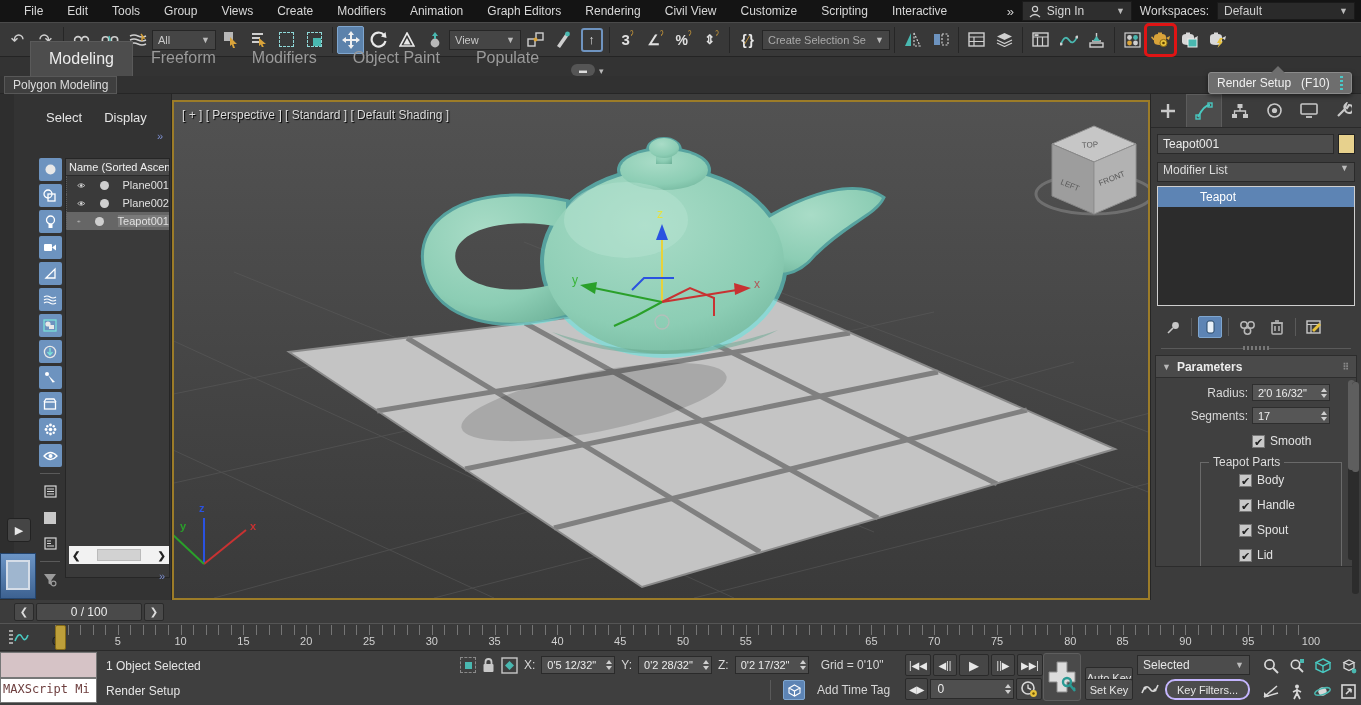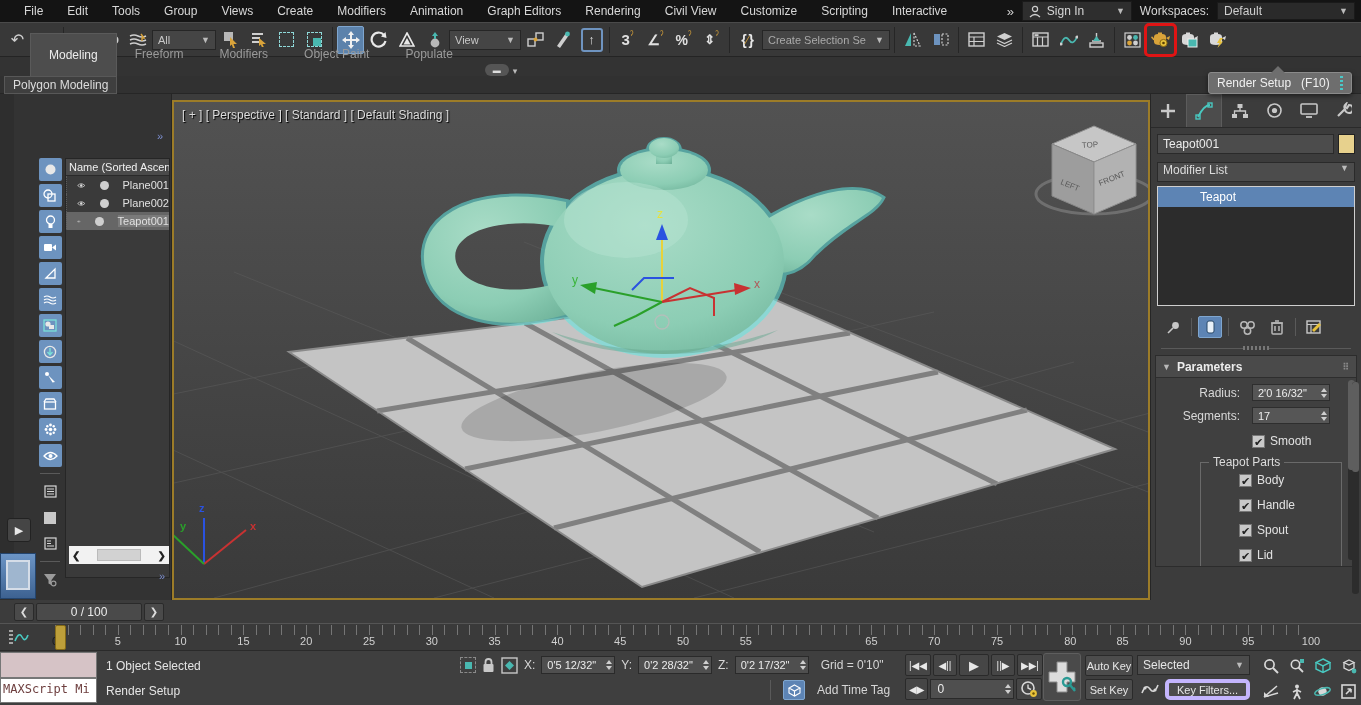--- a/index.html
+++ b/index.html
@@ -20,21 +20,21 @@
   .tbtn.active{background:#5c82ab;border:1px solid #7fa6cf}
   .tsep{width:1px;height:26px;background:#262626;margin:0 3px;flex:none}
   .tdrop{height:20px;background:#454545;border:1px solid #262626;display:flex;align-items:center;justify-content:space-between;padding:0 5px;font-size:11px;color:#c8c8c8;flex:none}
   .dashbox{width:15px;height:15px;border:1px dashed #8fd8d8}
   .dashbox.fill{display:flex;align-items:flex-end;justify-content:flex-end}
   .dashbox.fill i{display:block;width:8px;height:8px;background:#49b8b0}
   .redbox{outline:3px solid #e01414;outline-offset:0}
   .upbox{width:22px;height:24px;border:2px solid #6f94c0;border-radius:3px;display:flex;align-items:center;justify-content:center;color:#e0e0e0;font-size:13px}
   
   .ribbon{position:absolute;left:0;top:57px;width:1361px;height:19px;background:#333;display:flex;align-items:flex-end}
-  .rtab{padding:14px 18px;color:#9a9a9a;font-size:12px}
+  .rtab{padding:8px 18px;color:#9a9a9a;font-size:16px}
   .rtab.active{background:#4d4d4d;color:#ececec;border:1px solid #5a5a5a;border-bottom:none}
   .ribbon2{position:absolute;left:0;top:76px;width:1361px;height:18px;background:#313131;border-bottom:1px solid #262626;display:flex;align-items:center}
   .subtab{margin-left:4px;background:#3f3f3f;border:1px solid #585858;color:#dcdcdc;padding:1px 8px;font-size:12px}
   .ovalbtn{width:24px;height:12px;background:#555;border-radius:6px;margin-left:14px;display:flex;align-items:center;justify-content:center;font-size:8px;color:#ddd}
   
   .tooltip{position:absolute;left:1208px;top:72px;height:22px;background:#6e6e6e;border:1px solid #8a8a8a;border-radius:3px;display:flex;align-items:center;gap:10px;padding:0 8px;color:#f0f0f0;z-index:50;box-shadow:0 2px 5px rgba(0,0,0,.5)}
   .tooltip:before{content:"";position:absolute;left:62px;top:-7px;border:7px solid transparent;border-bottom-color:#6e6e6e;border-top:none}
   .tt-grip{width:3px;height:14px;background:repeating-linear-gradient(#49c8c8 0 2px,#6e6e6e 2px 4px)}
   
   .leftrail{position:absolute;left:0;top:94px;width:14px;height:611px;background:#2e2e2e}
@@ -73,21 +73,21 @@
   .stackrow{height:20px;background:#5d84b4;color:#fff;display:flex;align-items:center;padding-left:42px;font-size:12px}
   .stacktools{display:flex;align-items:center;gap:6px;padding:6px 10px}
   .stbtn{width:24px;height:22px;display:flex;align-items:center;justify-content:center;border-radius:2px}
   .stbtn.active{background:#5d84b4;border:1px solid #7fa6cf}
   .stsep{width:1px;height:18px;background:#5a5a5a}
   .rollsep{height:1px;background:#5a5a5a;margin:4px 10px;position:relative}
   .rollsep i{position:absolute;left:50%;top:-2px;width:26px;height:4px;margin-left:-13px;background:repeating-linear-gradient(90deg,#777 0 2px,#3c3c3c 2px 4px)}
   .rollout{margin:6px 4px 0 4px;border:1px solid #2c2c2c;background:#404040;height:212px;overflow:hidden;position:relative}
   .rollhead{height:22px;background:#4a4a4a;display:flex;align-items:center;padding:0 6px;gap:6px;font-weight:bold;color:#ececec;border-bottom:1px solid #2e2e2e}
   .grip{margin-left:auto;color:#8a8a8a;font-size:9px;letter-spacing:1px}
-  .prow{display:flex;align-items:center;justify-content:flex-end;gap:12px;margin:6px 26px 0 0;color:#d8d8d8}
+  .prow{display:flex;align-items:center;justify-content:flex-end;gap:4px;margin:6px 26px 0 0;color:#d8d8d8}
   .pfield{width:78px;height:17px;background:#565656;border:1px solid #2e2e2e;display:flex;align-items:center;justify-content:space-between;padding:0 2px 0 5px;color:#ececec;font-size:11px}
   .spinner{display:flex;flex-direction:column;gap:2px}
   .spinner b{width:0;height:0;border-left:3px solid transparent;border-right:3px solid transparent}
   .spinner b.up{border-bottom:4px solid #cfcfcf}
   .spinner b.dn{border-top:4px solid #cfcfcf}
   .cb{width:13px;height:13px;background:#c9c9c9;border:1px solid #777;color:#222;font-size:11px;line-height:12px;text-align:center;flex:none}
   .cbrow{display:flex;align-items:center;gap:5px;color:#e2e2e2}
   .fieldset{position:relative;border:1px solid #6a6a6a;margin:14px 14px 0 44px;padding:10px 0 6px 38px;display:flex;flex-direction:column;gap:11px}
   .fieldset .legend{position:absolute;left:8px;top:-8px;background:#404040;padding:0 4px;color:#dcdcdc}
   .vscroll{position:absolute;right:2px;top:288px;width:7px;height:212px;background:#2c2c2c;border-radius:3px}
@@ -114,21 +114,21 @@
   .timetag{position:absolute;left:770px;top:29px;display:flex;align-items:center;gap:12px}
   .cubebtn{width:22px;height:20px;background:#5d84b4;border:1px solid #7fa6cf;border-radius:2px;display:flex;align-items:center;justify-content:center}
   .pbrow{position:absolute;left:905px;top:3px;display:flex;align-items:center;gap:2px}
   .pbtn{min-width:24px;height:22px;background:#464646;border:1px solid #2a2a2a;border-radius:2px;display:flex;align-items:center;justify-content:center;color:#e8e8e8;font-size:10px;padding:0 3px}
   .pbtn.play{min-width:30px;font-size:13px}
   .pbrow2{position:absolute;left:905px;top:27px;display:flex;align-items:center;gap:2px}
   .framefield{width:84px;height:20px;background:#4f4f4f;border:1px solid #2a2a2a;display:flex;align-items:center;justify-content:space-between;padding:0 2px 0 6px;color:#ececec}
   .bigkey{position:absolute;left:1043px;top:2px;width:38px;height:48px;background:#4a4a4a;border:1px solid #5e5e5e;border-radius:3px;display:flex;align-items:center;justify-content:center}
   .akbtn{position:absolute;width:48px;height:21px;background:#4c4c4c;border:1px solid #2a2a2a;border-radius:2px;display:flex;align-items:center;justify-content:center;color:#e6e6e6;font-size:11px}
   .seldrop{position:absolute;left:1137px;top:4px;width:113px;height:20px;background:#4c4c4c;border:1px solid #2a2a2a;display:flex;align-items:center;justify-content:space-between;padding:0 5px;color:#e6e6e6}
-  .kfbtn{position:absolute;left:1165px;top:28px;width:85px;height:21px;background:#4c4c4c;border:4px solid #c4b5fd;border-radius:5px;display:flex;align-items:center;justify-content:center;color:#e6e6e6;font-size:11px}
+  .kfbtn{position:absolute;left:1165px;top:28px;width:85px;height:21px;background:#4c4c4c;border:2px solid #c4b5fd;border-radius:10px;display:flex;align-items:center;justify-content:center;color:#e6e6e6;font-size:11px}
   .navgrid{position:absolute;left:1258px;top:2px;display:grid;grid-template-columns:repeat(4,25px);grid-auto-rows:25px;gap:1px}
   .nbtn{display:flex;align-items:center;justify-content:center;color:#e0e0e0}
 </style>
 </head>
 <body>
 
 <div class="menubar">
   <div id="menu-items" style="display:flex">
       <span class="menu-item">File</span>
       <span class="menu-item">Edit</span>
@@ -385,20 +385,24 @@
   <span class="tt-grip"></span>
 </div>
 
 <div class="leftrail"></div>
 <div class="expander">▶</div>
 <div class="bluethumb">
     <i></i>
   </div>
 
 <div class="explorer">
+  <div class="exp-tabs">
+    <span>Select</span>
+    <span>Display</span>
+  </div>
   <span class="exp-chev">»</span>
 
   <div class="icol">
     <div class="fbtn">
         <svg width="13" height="13" viewBox="0 0 13 13">
           <circle cx="6.5" cy="6.5" r="5" fill="#e8e8e8"></circle>
         </svg>
       </div>
     <div class="fbtn">
         <svg width="14" height="13" viewBox="0 0 14 13">
@@ -910,21 +914,21 @@
   </div>
 
   <div class="bigkey">
       <svg width="30" height="34" viewBox="0 0 30 34">
         <path d="M10 2 H20 V12 H28 V22 H20 V32 H10 V22 H2 V12 H10 Z" fill="#dcdcdc" stroke="#8a8a8a"></path>
         <circle cx="20" cy="22" r="4" fill="none" stroke="#2a9a94" stroke-width="2.4"></circle>
         <path d="M23 25 L28 31 M26 29.5 L28 28" stroke="#2a9a94" stroke-width="2.4"></path>
       </svg>
     </div>
 
-  <div class="akbtn" style="left:1085px;top:4px">Auto Key</div>
+  <div class="akbtn" style="left:1085px;top:16px">Auto Key</div>
   <div class="akbtn" style="left:1085px;top:28px">Set Key</div>
   <div class="seldrop">
       <span>Selected</span>
       <span class="darr">▼</span>
     </div>
   <div style="position:absolute;left:1140px;top:30px">
       <svg width="20" height="16" viewBox="0 0 20 16">
         <path d="M2 12 Q6 2 10 8 Q14 14 18 4" fill="none" stroke="#d8d8d8" stroke-width="1.6"></path>
         <circle cx="5" cy="7" r="1.6" fill="#d8d8d8"></circle>
         <circle cx="15" cy="9" r="1.6" fill="#d8d8d8"></circle>

